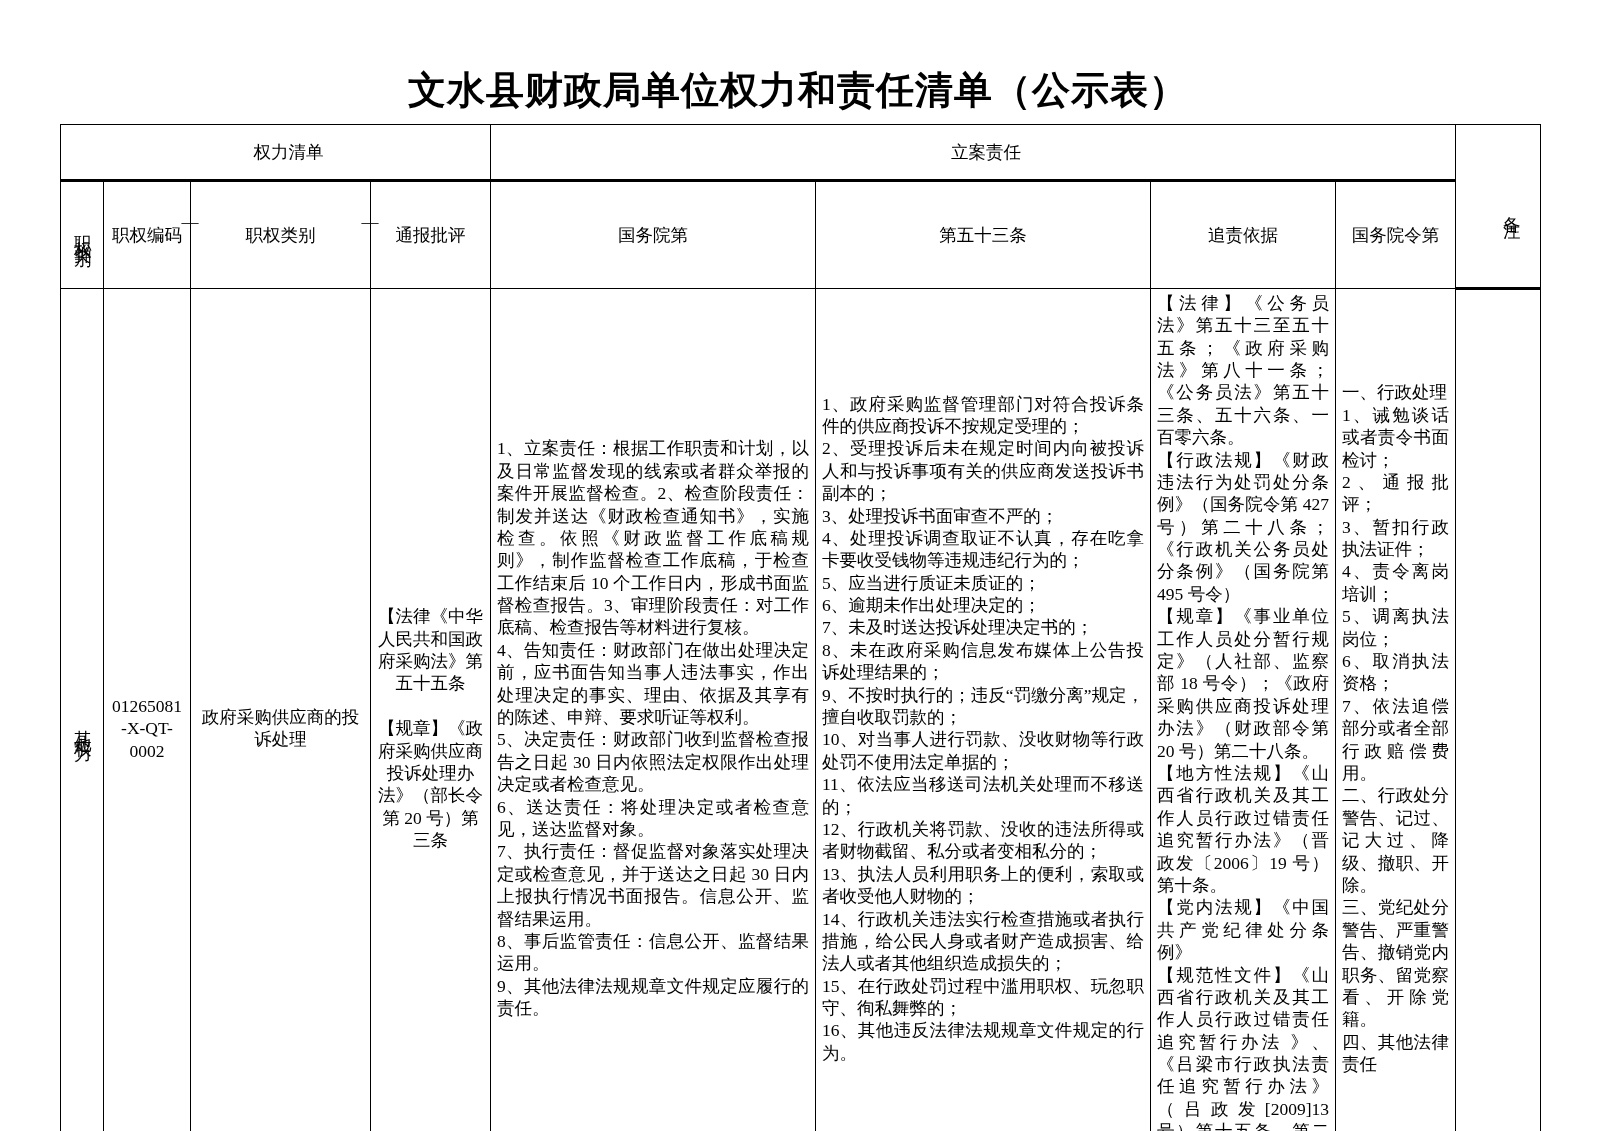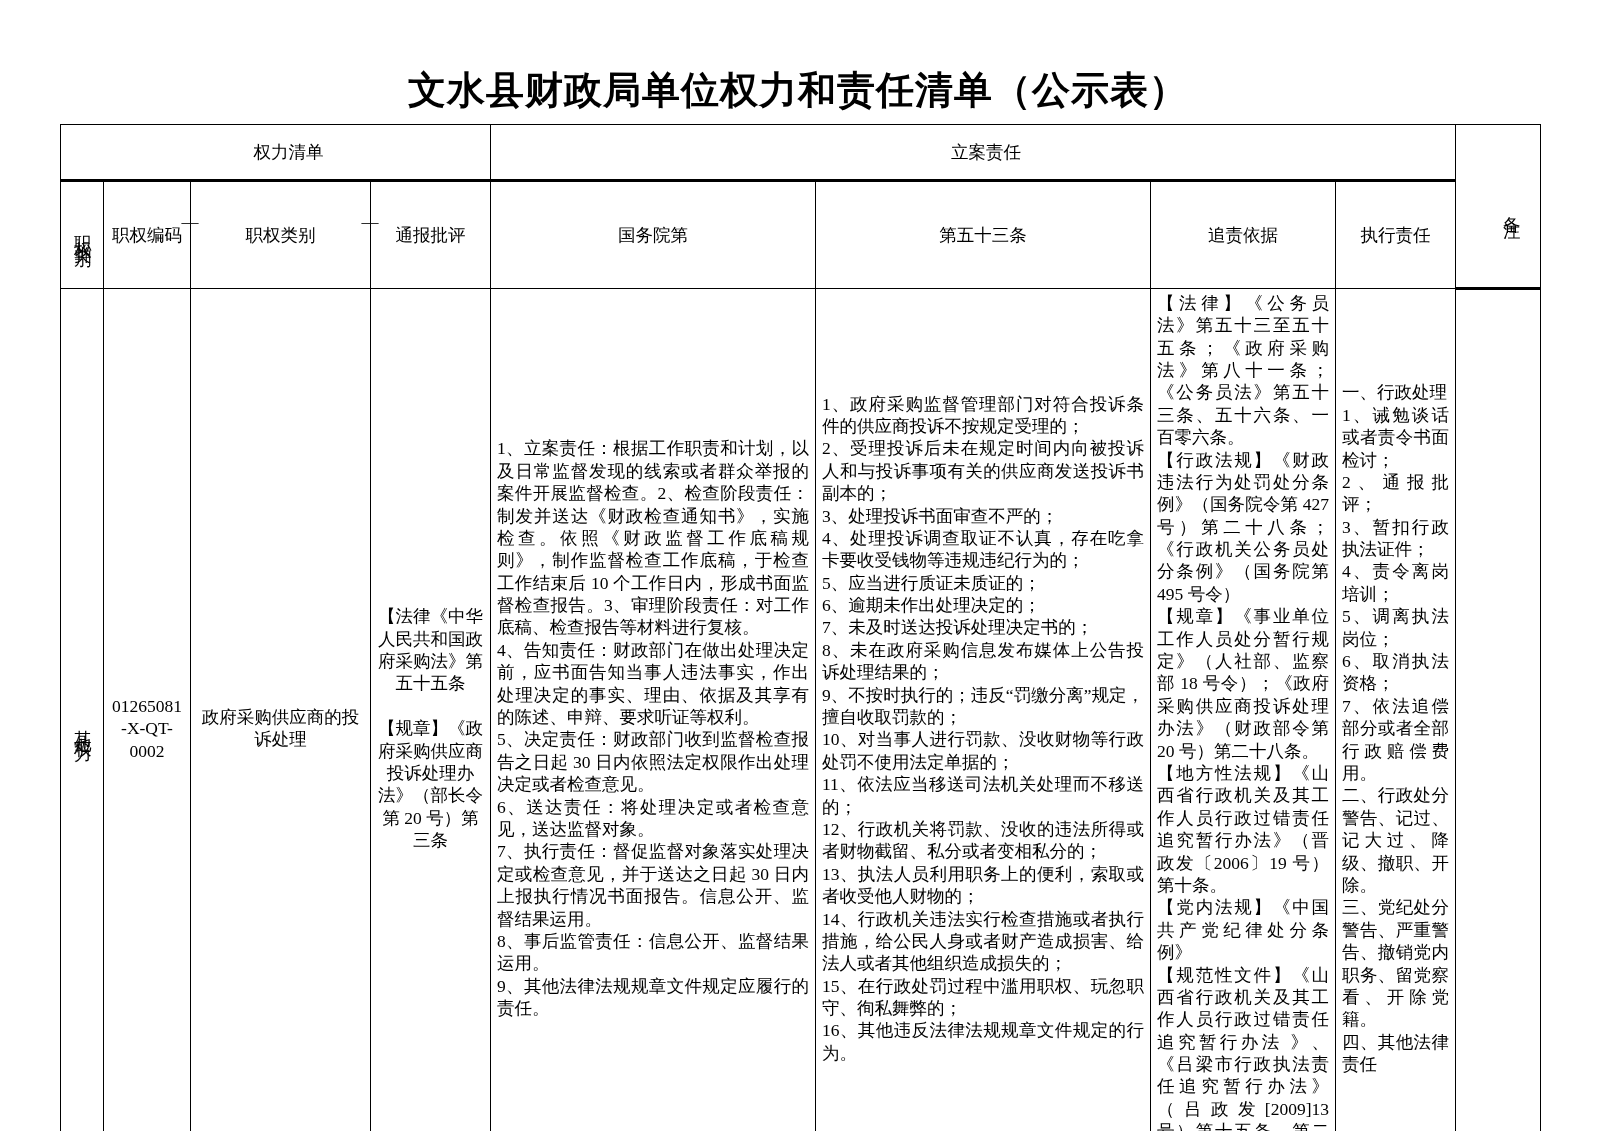--- a/index.html
+++ b/index.html
@@ -97,21 +97,21 @@
     <tr class="head-row">
       <td class="vert-cell">
         <span class="vert">职权类别</span>
       </td>
       <td class="head-label">职权编码</td>
       <td class="head-label">职权类别</td>
       <td class="head-label">通报批评</td>
       <td class="head-label">国务院第</td>
       <td class="head-label">第五十三条</td>
       <td class="head-label">追责依据</td>
-      <td class="head-label">执行责任</td>
+      <td class="head-label">国务院令第</td>
     </tr>
 
     <tr class="data-row">
       <td class="vert-cell">
         <span class="vert">其他权力</span>
       </td>
       <td class="code-cell">01265081-X-QT-0002</td>
       <td class="name-cell">政府采购供应商的投诉处理</td>
       <td class="basis-cell pre">【法律《中华人民共和国政府采购法》第五十五条
 

